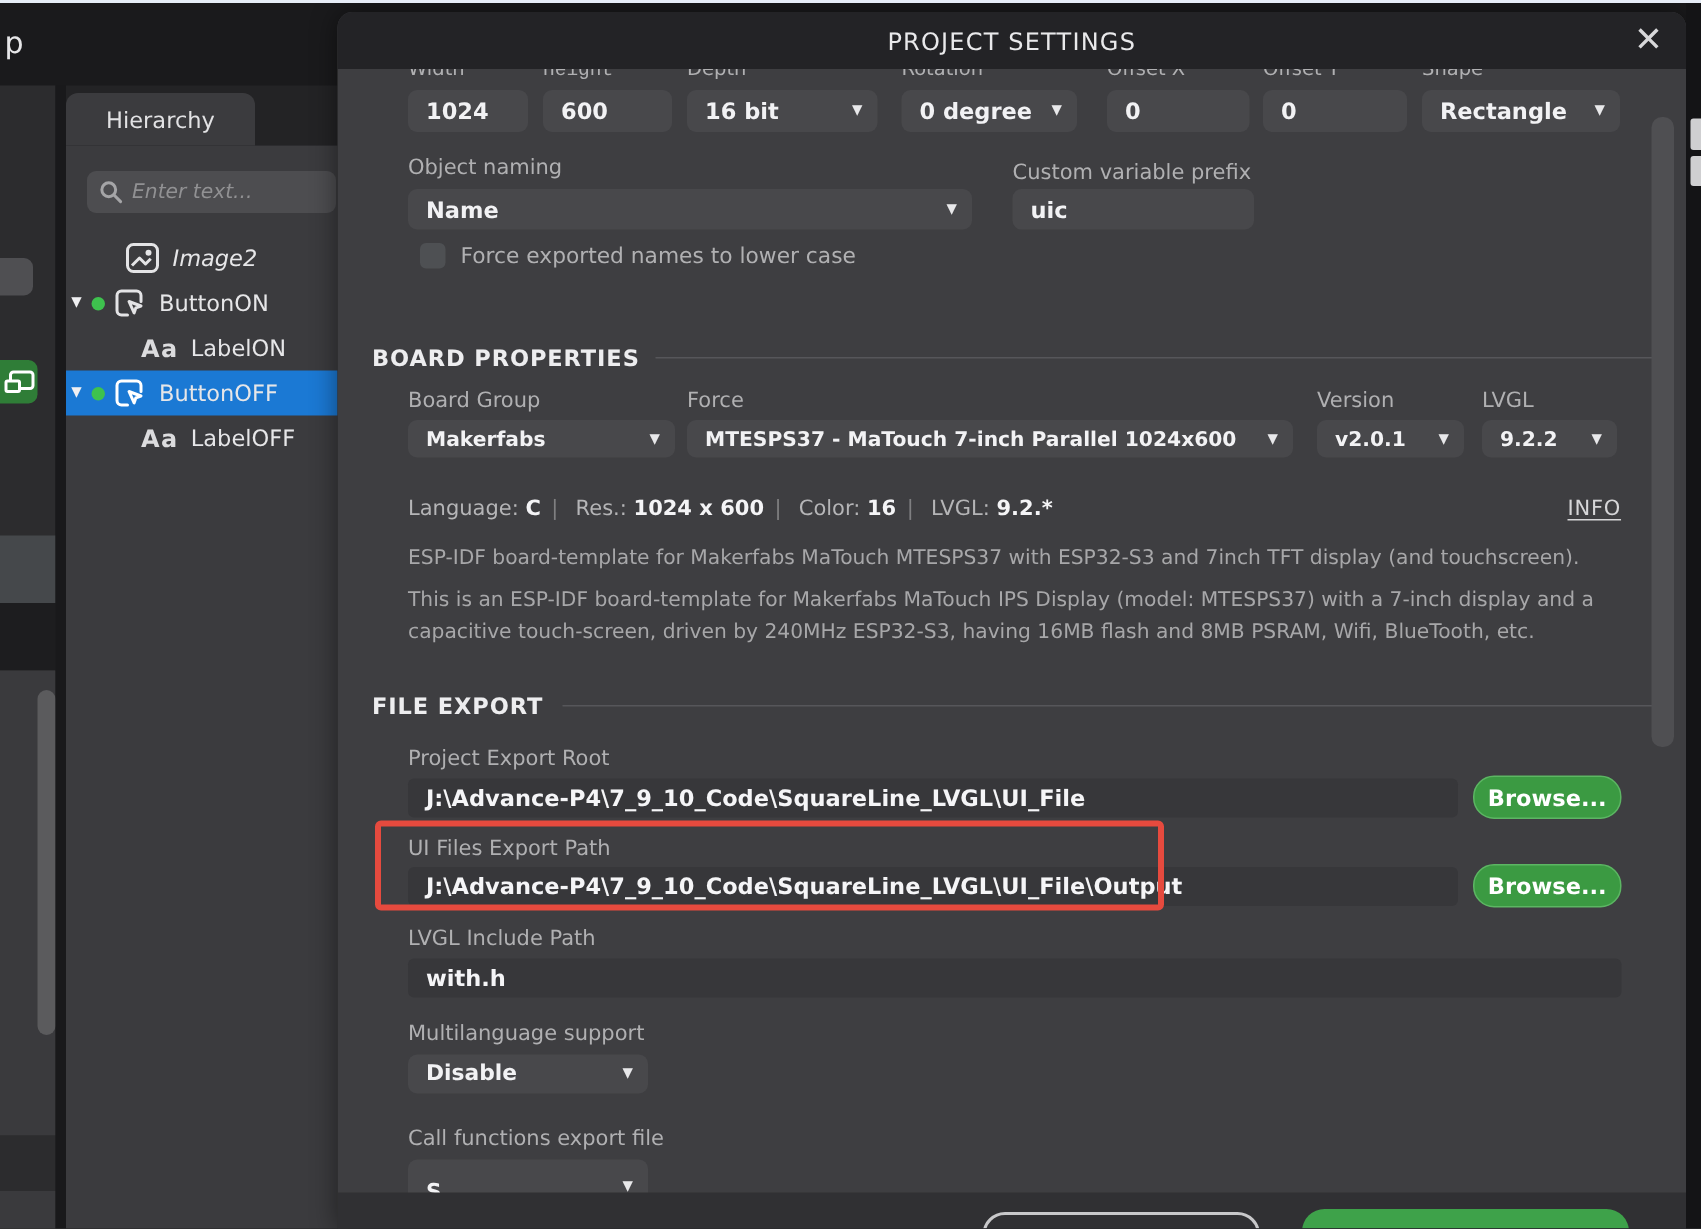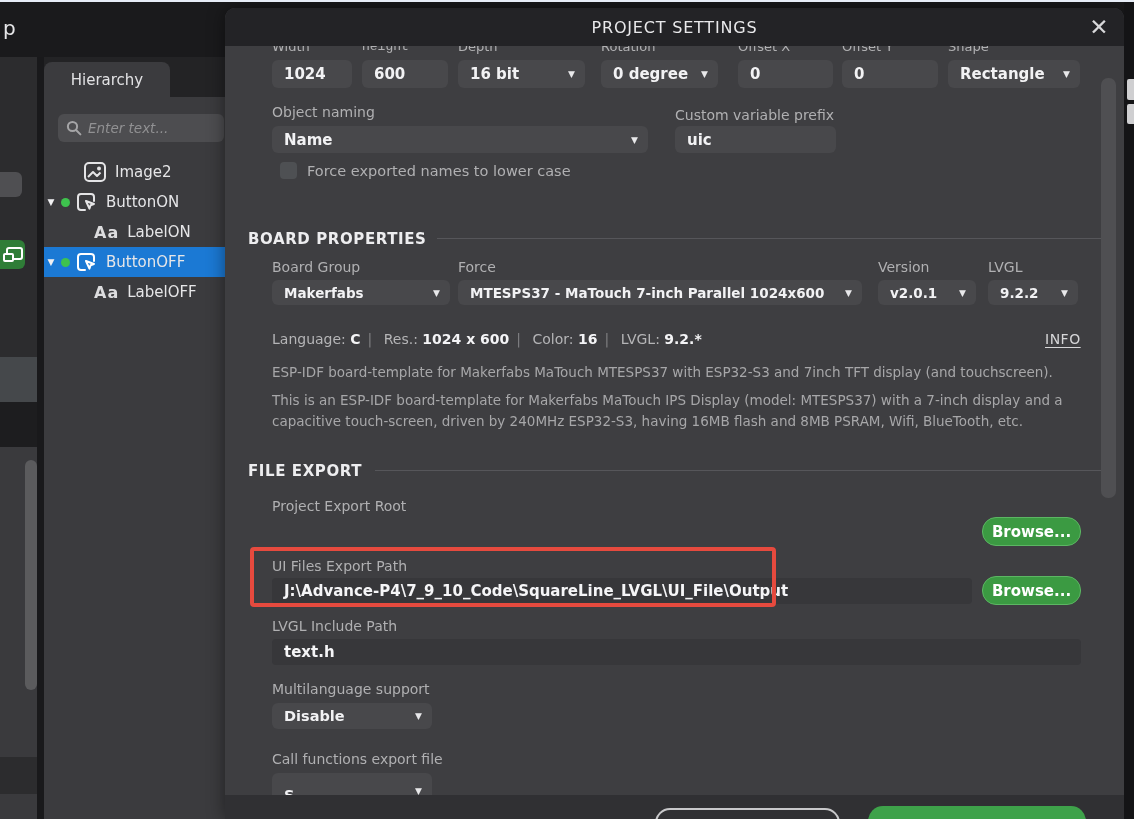--- a/index.html
+++ b/index.html
@@ -132,21 +132,21 @@
 <div class="abs hier-panel"></div>
 
 <div class="abs search-box">
   <svg width="16" height="16" viewBox="0 0 16 16">
     <circle cx="6.5" cy="6.5" r="4.6" fill="none" stroke="#a5a5a7" stroke-width="2"></circle>
     <line x1="10" y1="10" x2="14.4" y2="14.4" stroke="#a5a5a7" stroke-width="2" stroke-linecap="round"></line>
   </svg>
   <span class="search-ph">Enter text...</span>
 </div>
 
-<div class="abs tree-row" style="top:157px;">
+<div class="abs tree-row" style="top:157px;font-style:italic;">
   <span class="tw-spacer-caret"></span>
   <span class="tw-spacer-dot"></span>
   <svg width="24" height="24" viewBox="0 0 24 24" style="margin-left:12px;">
     <rect x="2" y="3" width="20" height="18" rx="4" fill="none" stroke="#e4e4e6" stroke-width="2"></rect>
     <circle cx="16" cy="8.5" r="2" fill="#e4e4e6"></circle>
     <path d="M5 17 l5-5 4 4 3.5-3.5" fill="none" stroke="#e4e4e6" stroke-width="2" stroke-linejoin="round"></path>
   </svg>
   <span class="tree-label">Image2</span>
 </div>
 
@@ -271,37 +271,40 @@
   </div>
   <div class="abs info-link" style="left:820px;top:323px;">INFO</div>
 
   <div class="abs desc" style="left:47px;top:354px;width:815px;">ESP-IDF board-template for Makerfabs MaTouch MTESPS37 with ESP32-S3 and 7inch TFT display (and touchscreen).</div>
   <div class="abs desc" style="left:47px;top:382px;width:815px;">This is an ESP-IDF board-template for Makerfabs MaTouch IPS Display (model: MTESPS37) with a 7-inch display and a capacitive touch-screen, driven by 240MHz ESP32-S3, having 16MB flash and 8MB PSRAM, Wifi, BlueTooth, etc.</div>
 
   <div class="abs section-h" style="left:23px;top:454px;">FILE EXPORT</div>
   <div class="abs divline" style="left:150px;top:462px;width:730px;"></div>
 
   <div class="abs lbl14" style="left:47px;top:490px;">Project Export Root</div>
+  <div class="abs path-inp" style="left:47px;top:511px;width:700px;height:26px;">
+    <span>J:\Advance-P4\7_9_10_Code\SquareLine_LVGL\UI_File</span>
+  </div>
   <div class="abs browse-btn" style="left:757px;top:509px;width:99px;height:29px;">
     <span>Browse...</span>
   </div>
 
   <div class="abs red-rect" style="left:25px;top:539px;width:526px;height:60px;"></div>
 
   <div class="abs lbl14" style="left:47px;top:550px;">UI Files Export Path</div>
   <div class="abs path-inp" style="left:47px;top:570px;width:700px;height:26px;">
     <span>J:\Advance-P4\7_9_10_Code\SquareLine_LVGL\UI_File\Output</span>
   </div>
   <div class="abs browse-btn" style="left:757px;top:568px;width:99px;height:29px;">
     <span>Browse...</span>
   </div>
 
   <div class="abs lbl14" style="left:47px;top:610px;">LVGL Include Path</div>
   <div class="abs path-inp" style="left:47px;top:631px;width:809px;height:26px;">
-    <span>text.h</span>
+    <span>with.h</span>
   </div>
 
   <div class="abs lbl14" style="left:47px;top:673px;">Multilanguage support</div>
   <div class="abs sel" style="left:47px;top:695px;width:160px;height:26px;font-size:14.5px;">
     <span>Disable</span>
     <span class="caret">▼</span>
   </div>
 
   <div class="abs lbl14" style="left:47px;top:743px;">Call functions export file</div>
   <div class="abs sel" style="left:47px;top:765px;width:160px;height:34px;font-size:14.5px;align-items:flex-start;padding-top:14px;">

